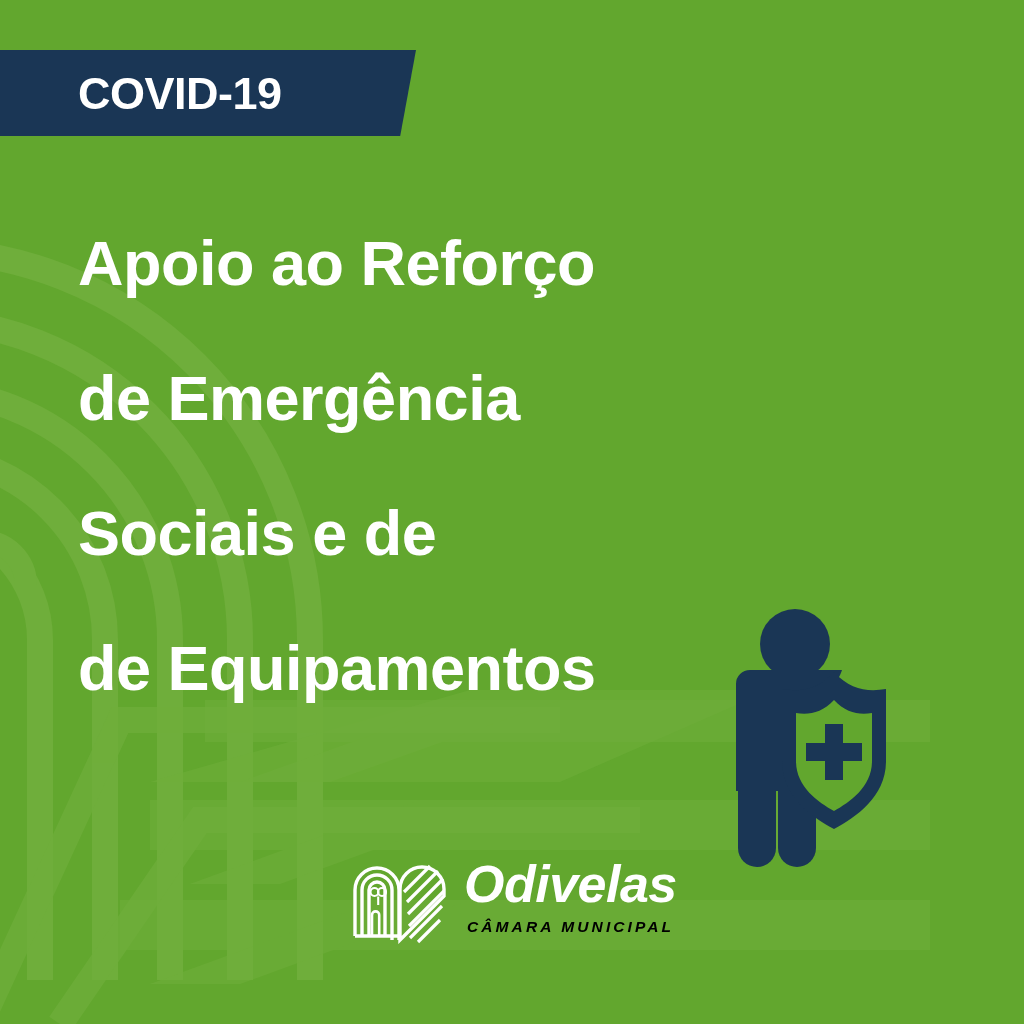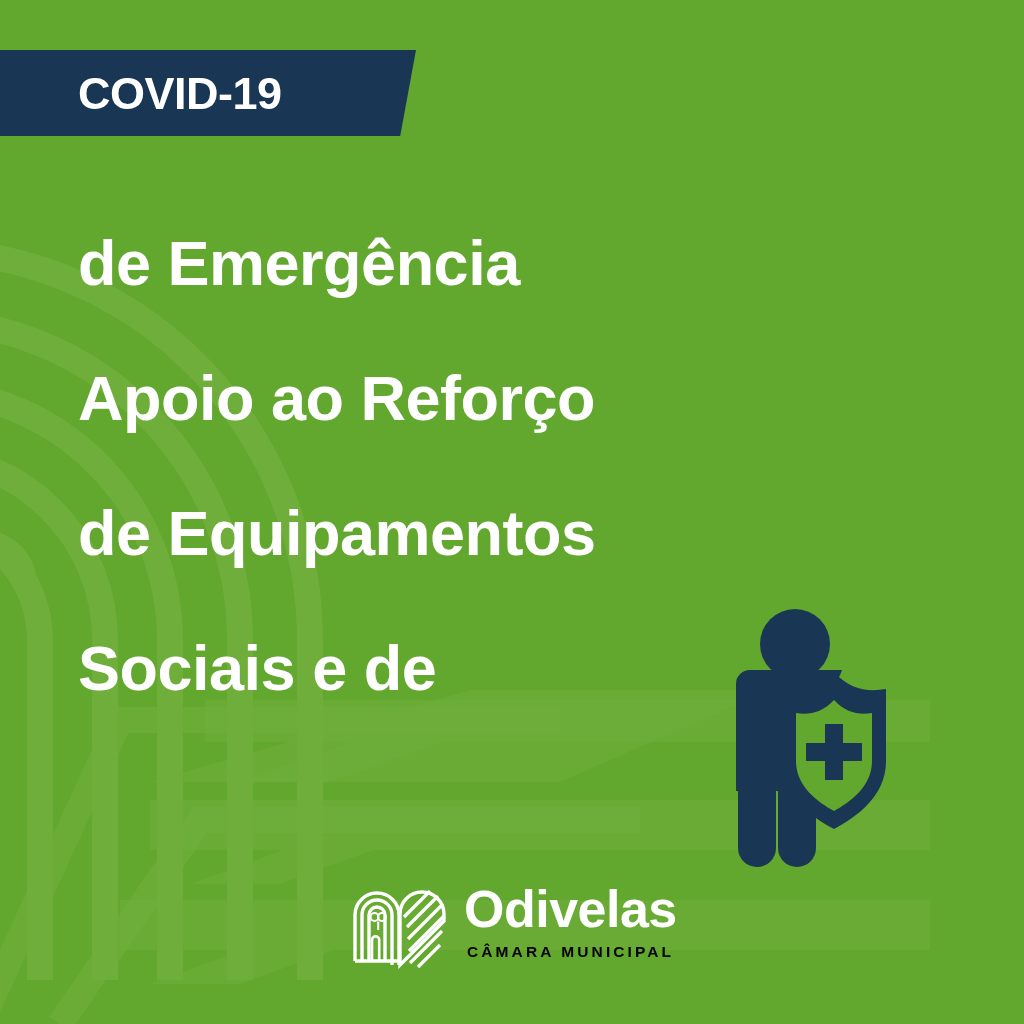--- a/index.html
+++ b/index.html
@@ -37,22 +37,22 @@
     color:#ffffff;font-size:63px;font-weight:bold;
     line-height:135px;letter-spacing:-0.5px;white-space:nowrap;
     font-family:"Liberation Sans","DejaVu Sans",sans-serif;
   }
   
   #person-shield-icon{
     position:absolute;left:726px;top:596px;width:200px;height:274px;
   }
   
   #logo{
-    position:absolute;left:352px;top:877px;
-    display:flex;align-items:center;
+    position:absolute;left:352px;top:852px;
+    display:flex;align-items:center;font-style:italic;
   }
   #logo-mark{width:96px;height:92px;flex:none;}
   #logo-text{margin-left:16px;display:flex;flex-direction:column;
              justify-content:center;}
   #logo-word{
     color:#ffffff;font-size:52px;font-weight:bold;line-height:0.95;
     letter-spacing:-0.5px;
     font-family:"Liberation Sans","DejaVu Sans",sans-serif;
   }
   #logo-sub{
@@ -103,24 +103,24 @@
       <path d="M-20 1024 L120 720 L560 720"></path>
       <path d="M60 1024 L200 820 L640 820"></path>
     </g>
   </svg>
 
   <div id="covid-banner">
     <span class="label">COVID-19</span>
   </div>
 
   <div id="headline">
+    <div class="hl">Apoio ao Reforço</div>
     <div class="hl">de Emergência</div>
-    <div class="hl">Apoio ao Reforço</div>
+    <div class="hl">Sociais e de</div>
     <div class="hl">de Equipamentos</div>
-    <div class="hl">Sociais e de</div>
   </div>
 
   <svg id="person-shield-icon" viewBox="0 0 200 274" xmlns="http://www.w3.org/2000/svg" aria-hidden="true">
     <g fill="#1a3655">
 
       <circle cx="69" cy="48" r="35"></circle>
 
       <path d="M10 88 a14 14 0 0 1 14 -14 h92 c0 0 -8 26 -30 30 c-14 2.5 -24 -2 -30 -5 v96 H10 Z"></path>
 
       <path d="M12 190 h38 v62 a19 19 0 0 1 -38 0 Z"></path>

